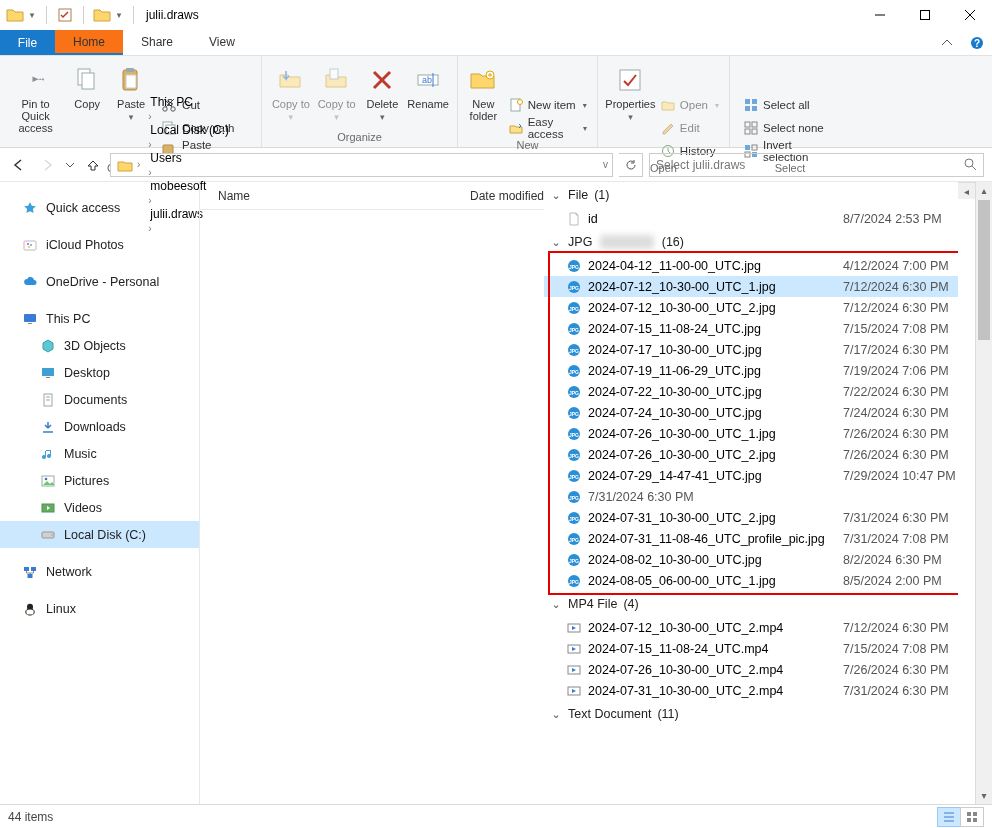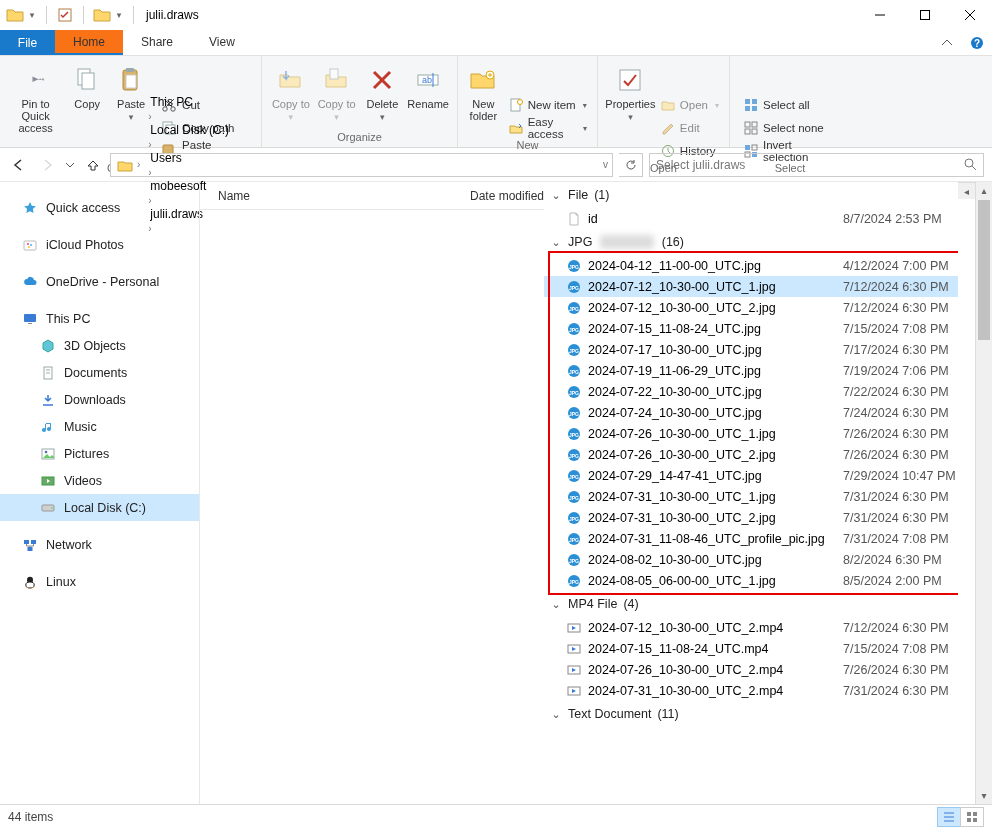--- a/index.html
+++ b/index.html
@@ -493,20 +493,29 @@
           <span class="icon">
             <svg width="14" height="14" viewBox="0 0 14 14">
               <path d="M7 1l5 3v6l-5 3-5-3V4z" fill="#5ec6d8" stroke="#3a9"></path>
             </svg>
           </span>
           <span>3D Objects</span>
         </div>
         <div class="navitem indent">
           <span class="icon">
             <svg width="14" height="14" viewBox="0 0 14 14">
+              <rect x="1" y="2" width="12" height="8" fill="#3fa0d8"></rect>
+              <rect x="5" y="11" width="4" height="1" fill="#888"></rect>
+            </svg>
+          </span>
+          <span>Desktop</span>
+        </div>
+        <div class="navitem indent">
+          <span class="icon">
+            <svg width="14" height="14" viewBox="0 0 14 14">
               <rect x="3" y="1" width="8" height="12" fill="#fff" stroke="#9aa"></rect>
               <line x1="5" y1="4" x2="9" y2="4" stroke="#9aa"></line>
               <line x1="5" y1="7" x2="9" y2="7" stroke="#9aa"></line>
             </svg>
           </span>
           <span>Documents</span>
         </div>
         <div class="navitem indent">
           <span class="icon">
             <svg width="14" height="14" viewBox="0 0 14 14">
@@ -716,21 +725,20 @@
           <span class="name">2024-07-29_14-47-41_UTC.jpg</span>
           <span class="date">7/29/2024 10:47 PM</span>
         </div>
         <div class="row">
           <span class="icon">
             <svg width="14" height="14" viewBox="0 0 14 14">
               <circle cx="7" cy="7" r="6" fill="#2a8fd6"></circle>
               <text x="7" y="9.5" text-anchor="middle" fill="#fff" font-size="5" font-weight="bold">JPG</text>
             </svg>
           </span>
-          <span class="name">2024-07-31_10-30-00_UTC_1.jpg</span>
           <span class="date">7/31/2024 6:30 PM</span>
         </div>
         <div class="row">
           <span class="icon">
             <svg width="14" height="14" viewBox="0 0 14 14">
               <circle cx="7" cy="7" r="6" fill="#2a8fd6"></circle>
               <text x="7" y="9.5" text-anchor="middle" fill="#fff" font-size="5" font-weight="bold">JPG</text>
             </svg>
           </span>
           <span class="name">2024-07-31_10-30-00_UTC_2.jpg</span>

